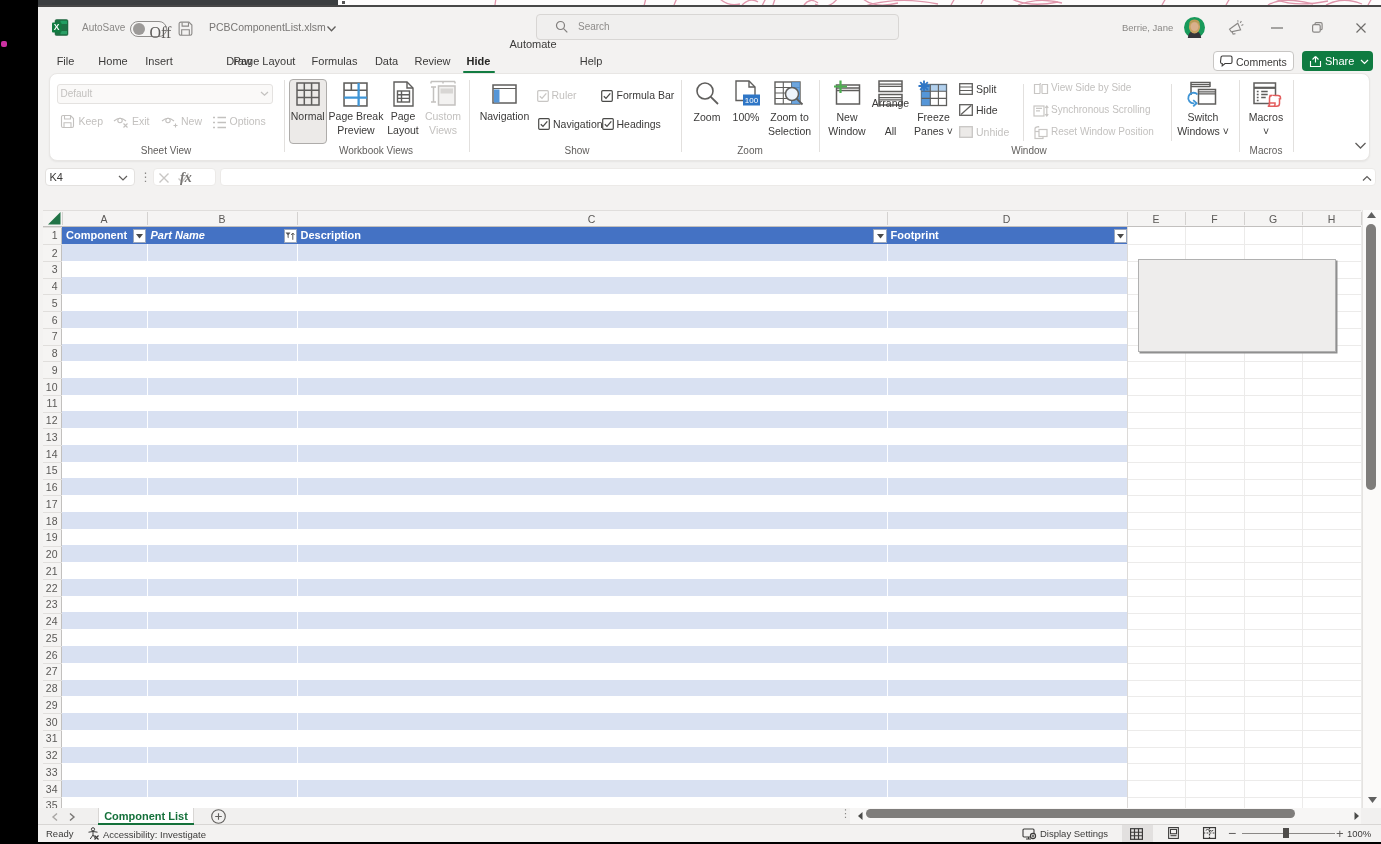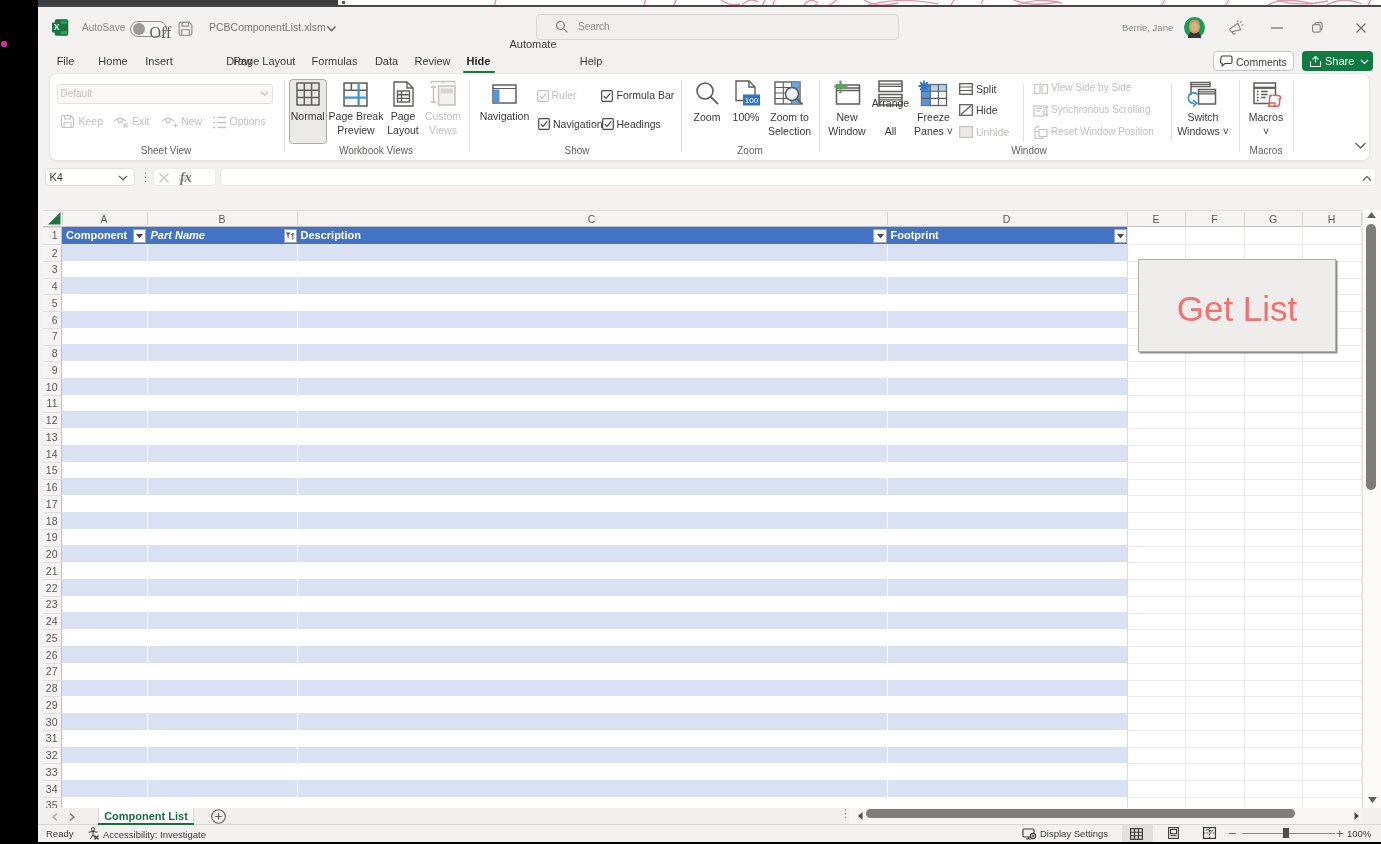--- a/index.html
+++ b/index.html
@@ -540,21 +540,20 @@
 <div class="abs" style="left:835px;top:222.5px;width:13.5px;height:13.5px;background:#fff;border:1px solid #9aa7bd;"></div>
 <svg style="left:838.5px;top:227.7px;" width="7" height="4.5" viewBox="0 0 7 4.5">
       <path d="M0 0 H7 L3.5 4.5 Z" fill="#4a4a4a"></path>
     </svg>
 <div class="abs" style="left:1075.5px;top:222.5px;width:13.5px;height:13.5px;background:#fff;border:1px solid #9aa7bd;"></div>
 <svg style="left:1079.0px;top:227.7px;" width="7" height="4.5" viewBox="0 0 7 4.5">
       <path d="M0 0 H7 L3.5 4.5 Z" fill="#4a4a4a"></path>
     </svg>
 <div class="abs" style="left:1100px;top:252.0px;width:198px;height:93px;background:#eeedec;
 border:1px solid #b0b0b0;box-shadow:1.5px 1.5px 0 #8f8f8f;"></div>
-<div class="txt ctr" style="left:1199px;top:282.5px;font-size:35px;color:#f17170;">Get List</div>
 <div class="abs" style="left:1323.5px;top:203.5px;width:19.5px;height:598.5px;background:#fbfaf9;border-left:1px solid #e5e3e1;"></div>
 <svg style="left:1329px;top:205.5px;" width="9" height="6" viewBox="0 0 9 6">
       <path d="M0 6 L4.5 0 L9 6 Z" fill="#606060"></path>
     </svg>
 <div class="abs" style="left:1328px;top:217.5px;width:10px;height:266px;background:#7f7d7b;border-radius:5px;"></div>
 <svg style="left:1330px;top:790.5px;z-index:6;" width="9" height="6" viewBox="0 0 9 6">
       <path d="M0 0 L4.5 6 L9 0 Z" fill="#606060"></path>
     </svg>
 <div class="abs" style="left:0px;top:801.5px;width:1343px;height:16.5px;background:#f1f0ef;border-bottom:1px solid #d8d6d4;"></div>
 <svg style="left:13.5px;top:806.0px;" width="6" height="8" viewBox="0 0 6 8">

